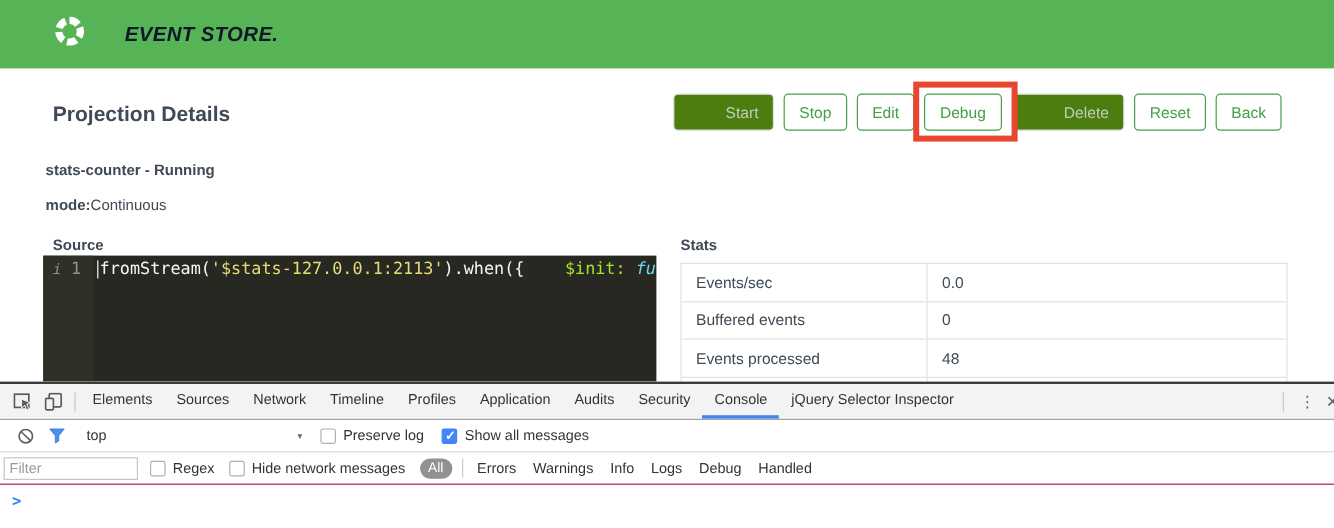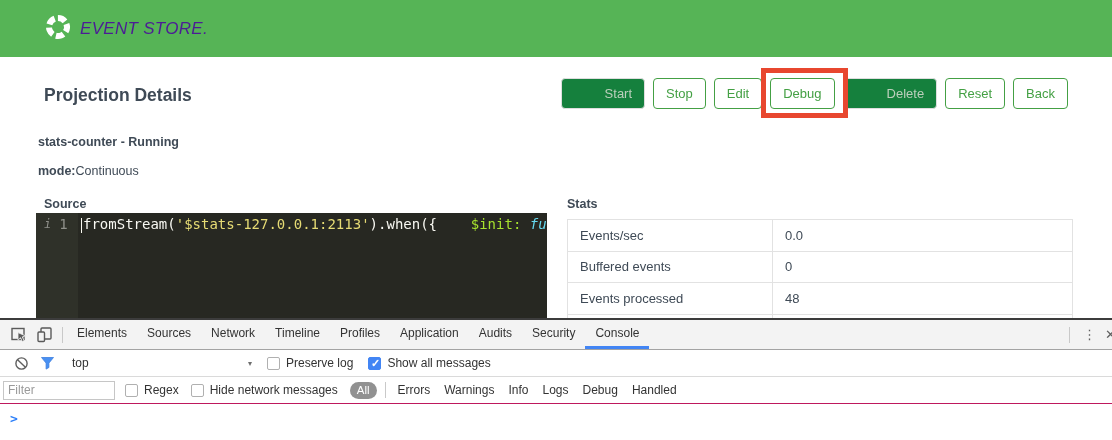--- a/index.html
+++ b/index.html
@@ -3,31 +3,31 @@
 <meta charset="utf-8">
 <style>
   * { margin:0; padding:0; box-sizing:border-box; }
   html,body { width:1112px; height:440px; background:#fff; font-family:"Liberation Sans",sans-serif; overflow:hidden; }
   .app { position:relative; width:1112px; height:440px; background:#fff; }
 
   
   .navbar { position:absolute; top:0; left:0; width:1112px; height:57px; background:#56b456;
             display:flex; align-items:center; padding:0 48px 0 44px; }
   .logo { display:flex; align-items:center; gap:8px; }
-  .logo-text { color:#4c1d95; font-weight:normal; font-style:italic; font-size:17px; letter-spacing:.3px; }
+  .logo-text { color:#0f172a; font-weight:bold; font-style:italic; font-size:17px; letter-spacing:.3px;margin-left:24px; }
   .nav-items { margin-left:auto; display:flex; align-items:center; gap:17px; }
   .nav-item { color:#fff; font-weight:bold; font-size:12.5px; white-space:nowrap; cursor:pointer; }
   .nav-item.active { background:#2f9e33; border-radius:4px; padding:9px 13px; }
 
   
   .page-title { position:absolute; top:85px; left:44px; font-size:17.5px; font-weight:bold; color:#3f4a56; }
   .btn-row { position:absolute; top:78px; right:44px; display:flex; gap:8px; align-items:center; }
   .btn { font-family:"Liberation Sans",sans-serif; font-size:13px; color:#44a044; background:#fff;
          border:1px solid #44a044; border-radius:4px; padding:8px 12px; cursor:pointer; line-height:1; }
-  .btn:disabled { color:#bccfbc; background:#15803d; border-color:#dedede; cursor:default;padding-left:43px; }
+  .btn:disabled { color:#bccfbc; background:#4d7c0f; border-color:#dedede; cursor:default;padding-left:43px; }
   .debug-wrap { position:relative; display:inline-block; }
   .red-annotation { position:absolute; top:-10px; bottom:-9px; left:-9px; right:-13px;
                     border:5px solid #e8472f; pointer-events:none; }
 
   .status-line { position:absolute; top:135px; left:38px; font-size:12.5px; font-weight:bold; color:#3f4a56; }
   .mode-line { position:absolute; top:164px; left:38px; font-size:12.5px; color:#3f4a56; }
   .mode-line b { font-weight:bold; }
 
   .section-heading { position:absolute; font-size:12.5px; font-weight:bold; color:#3f4a56; }
   .source-heading { top:197px; left:44px; }
@@ -172,20 +172,21 @@
       <span class="dt-vdivider"></span>
       <span class="dt-tab">Elements</span>
       <span class="dt-tab">Sources</span>
       <span class="dt-tab">Network</span>
       <span class="dt-tab">Timeline</span>
       <span class="dt-tab">Profiles</span>
       <span class="dt-tab">Application</span>
       <span class="dt-tab">Audits</span>
       <span class="dt-tab">Security</span>
       <span class="dt-tab selected">Console</span>
+      <span class="dt-tab">jQuery Selector Inspector</span>
       <span class="dt-tabbar-right">
         <span class="dt-vdivider"></span>
         <span class="kebab">⋮</span>
         <span class="close-x">✕</span>
       </span>
     </div>
 
     <div class="dt-toolbar">
       <span class="dt-iconbtn">
         <svg width="15" height="15" viewBox="0 0 15 15">

